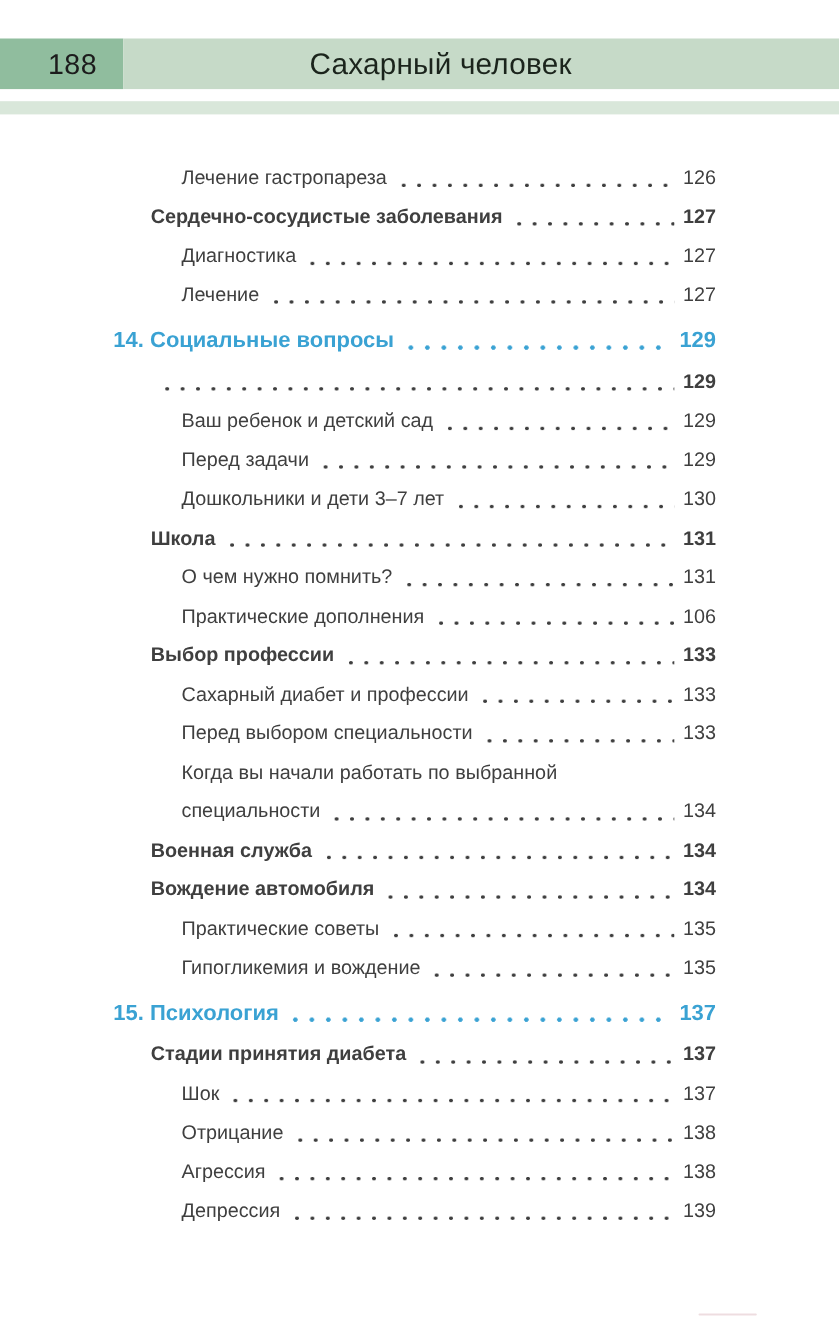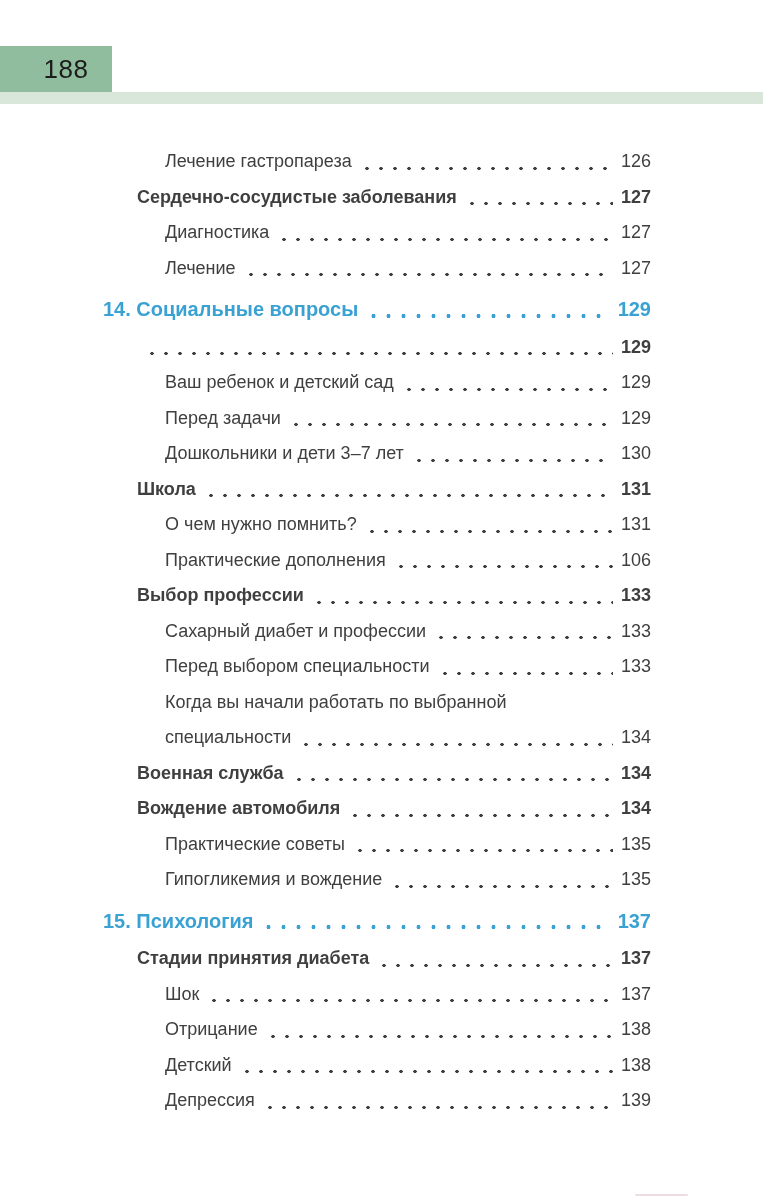--- a/index.html
+++ b/index.html
@@ -14,21 +14,21 @@
   .page{
     position:relative;
     width:763px;height:1200px;
     background:#ffffff;
     overflow:hidden;
     font-family:"Liberation Sans","DejaVu Sans",sans-serif;
     color:var(--c-text);
   }
   
   .header{
-    position:absolute;top:46px;left:0;right:0;height:46px;
+    position:absolute;top:35px;left:0;right:0;height:46px;
     display:flex;align-items:center;text-align:right;
   }
   .pagenum-block{
     width:112px;height:100%;
     background:var(--c-header-dark);
     display:flex;align-items:center;justify-content:center;
     padding-left:20px;
   }
   .pagenum-block span{
     font-size:26px;color:#1c1c1c;letter-spacing:0.5px;
@@ -89,20 +89,23 @@
 </style>
 </head>
 <body>
 
 <div class="page">
 
   <header class="header">
     <div class="pagenum-block">
       <span>188</span>
     </div>
+    <div class="title-block">
+      <span class="title">Сахарный человек</span>
+    </div>
   </header>
   <div class="header-strip"></div>
 
   <main class="toc" id="toc">
       <div class="toc-row lvl2">
     <span class="toc-label">Лечение гастропареза</span>
     <span class="leader"></span>
     <span class="toc-page">126</span>
   </div>
       <div class="toc-row lvl1">
@@ -217,21 +220,21 @@
     <span class="toc-label">Шок</span>
     <span class="leader"></span>
     <span class="toc-page">137</span>
   </div>
       <div class="toc-row lvl2">
     <span class="toc-label">Отрицание</span>
     <span class="leader"></span>
     <span class="toc-page">138</span>
   </div>
       <div class="toc-row lvl2">
-    <span class="toc-label">Детский</span>
+    <span class="toc-label">Агрессия</span>
     <span class="leader"></span>
     <span class="toc-page">138</span>
   </div>
       <div class="toc-row lvl2">
     <span class="toc-label">Депрессия</span>
     <span class="leader"></span>
     <span class="toc-page">139</span>
   </div>
     </main>
 

